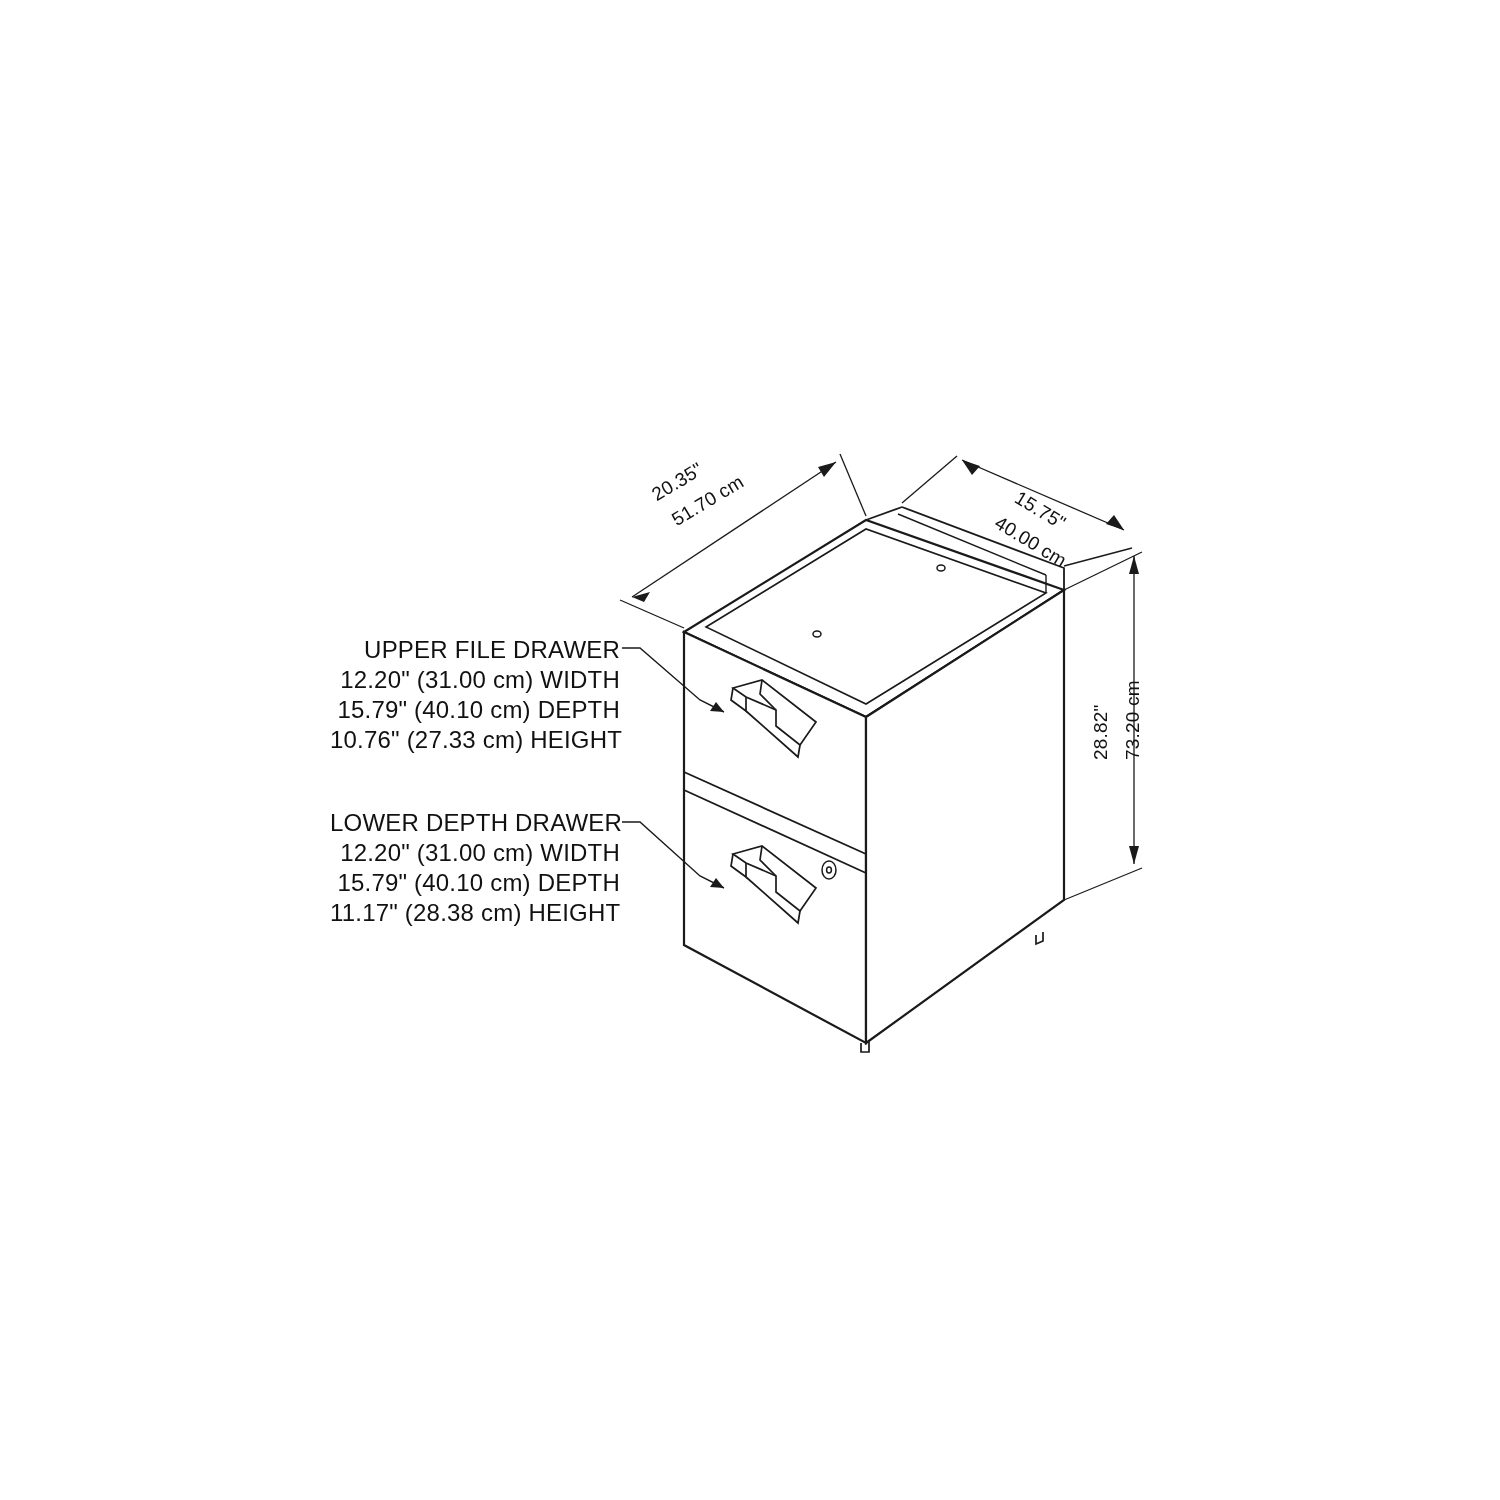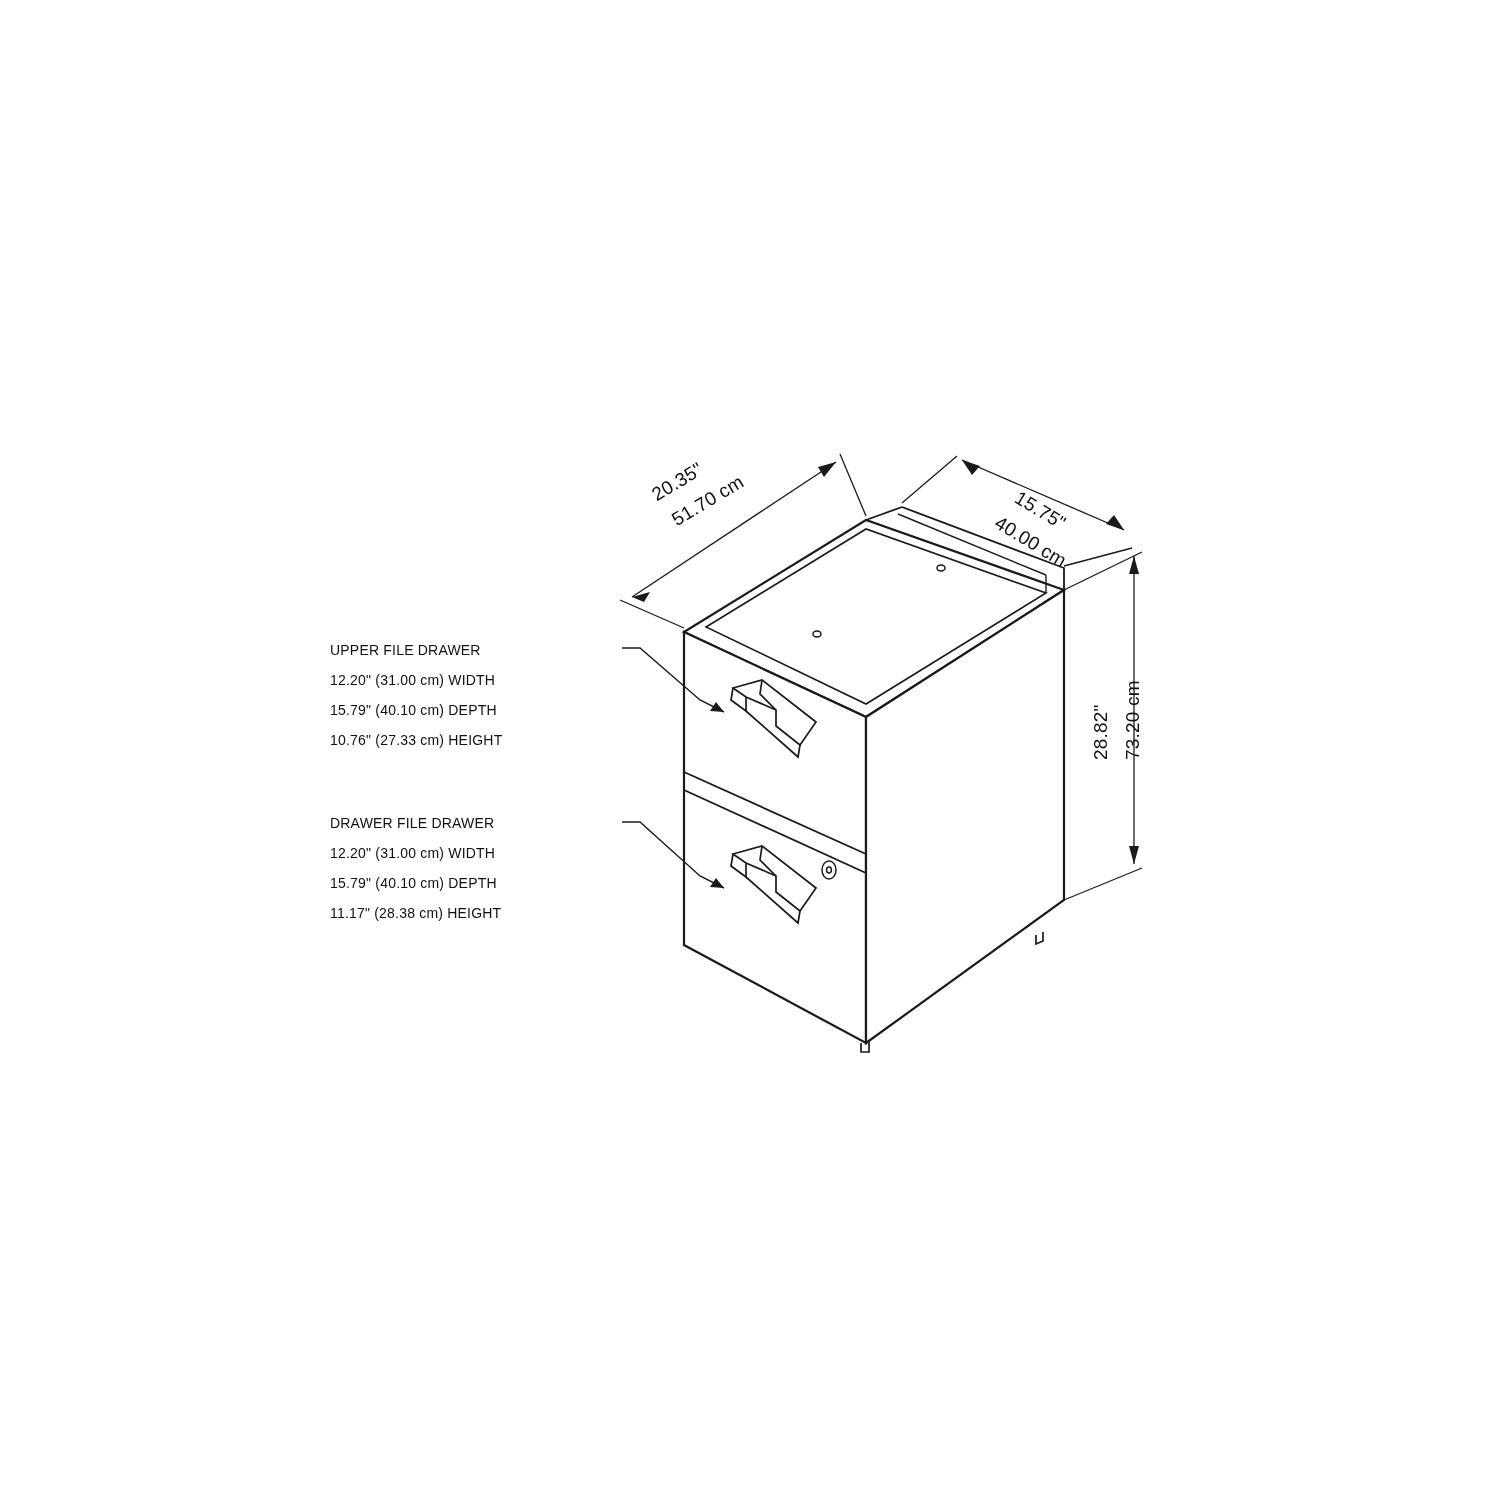--- a/index.html
+++ b/index.html
@@ -24,21 +24,22 @@
   }
   svg.drawing {
     position: absolute;
     left: 0;
     top: 0;
     width: 1500px;
     height: 1500px;
   }
   .callout-block {
     position: absolute;
-    font-size: 14px;
+    text-align: right;
+    font-size: 24px;
     line-height: 30px;
     letter-spacing: 0.2px;
     color: #111111;
     white-space: nowrap;
   }
   .callout-block .line {
     display: block;
   }
   #callout-upper {
     left: 330px;
@@ -190,21 +191,21 @@
   </svg>
 
   <div class="callout-block" id="callout-upper">
     <span class="line">UPPER FILE DRAWER</span>
     <span class="line">12.20" (31.00 cm) WIDTH</span>
     <span class="line">15.79" (40.10 cm) DEPTH</span>
     <span class="line">10.76" (27.33 cm) HEIGHT</span>
   </div>
 
   <div class="callout-block" id="callout-lower">
-    <span class="line">DRAWER FILE DRAWER</span>
+    <span class="line">LOWER DEPTH DRAWER</span>
     <span class="line">12.20" (31.00 cm) WIDTH</span>
     <span class="line">15.79" (40.10 cm) DEPTH</span>
     <span class="line">11.17" (28.38 cm) HEIGHT</span>
   </div>
 
   <div class="dim-label" id="dim-depth-in">20.35"</div>
   <div class="dim-label" id="dim-depth-cm">51.70 cm</div>
 
   <div class="dim-label" id="dim-width-in">15.75"</div>
   <div class="dim-label" id="dim-width-cm">40.00 cm</div>

